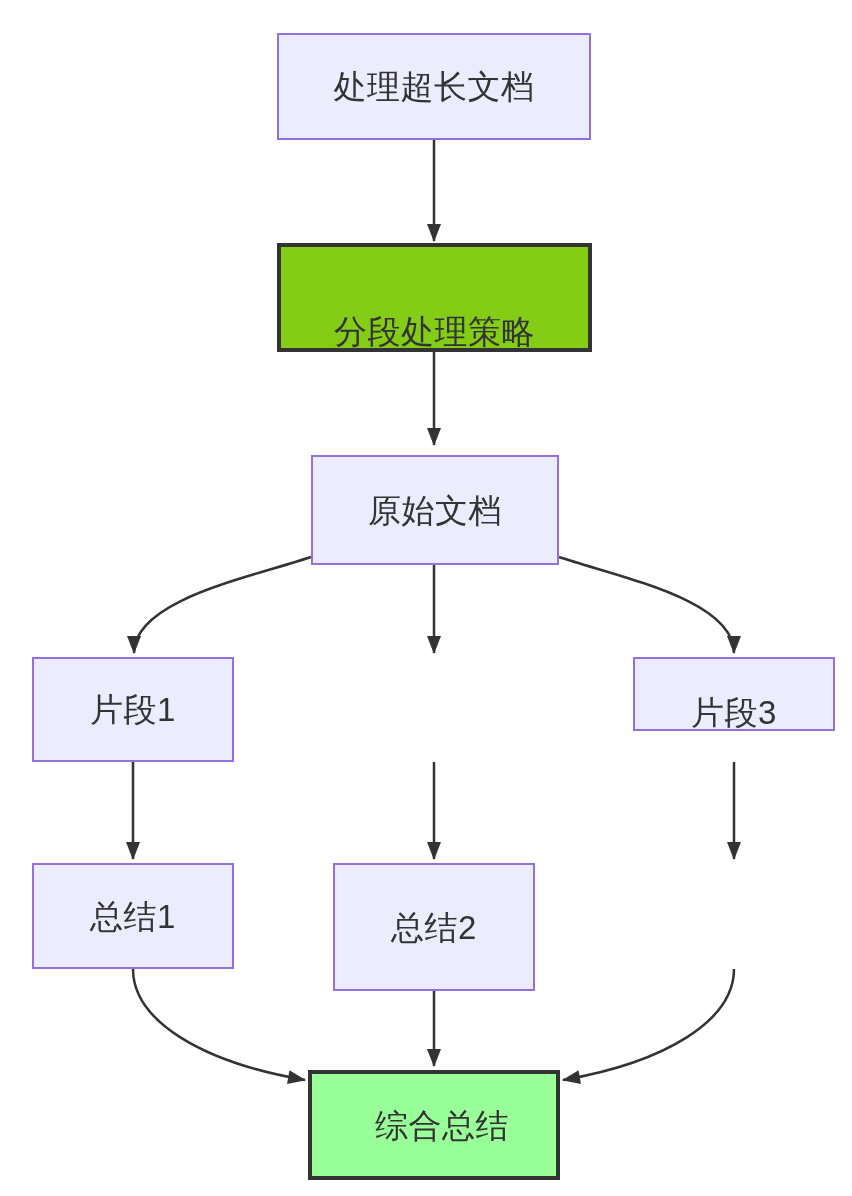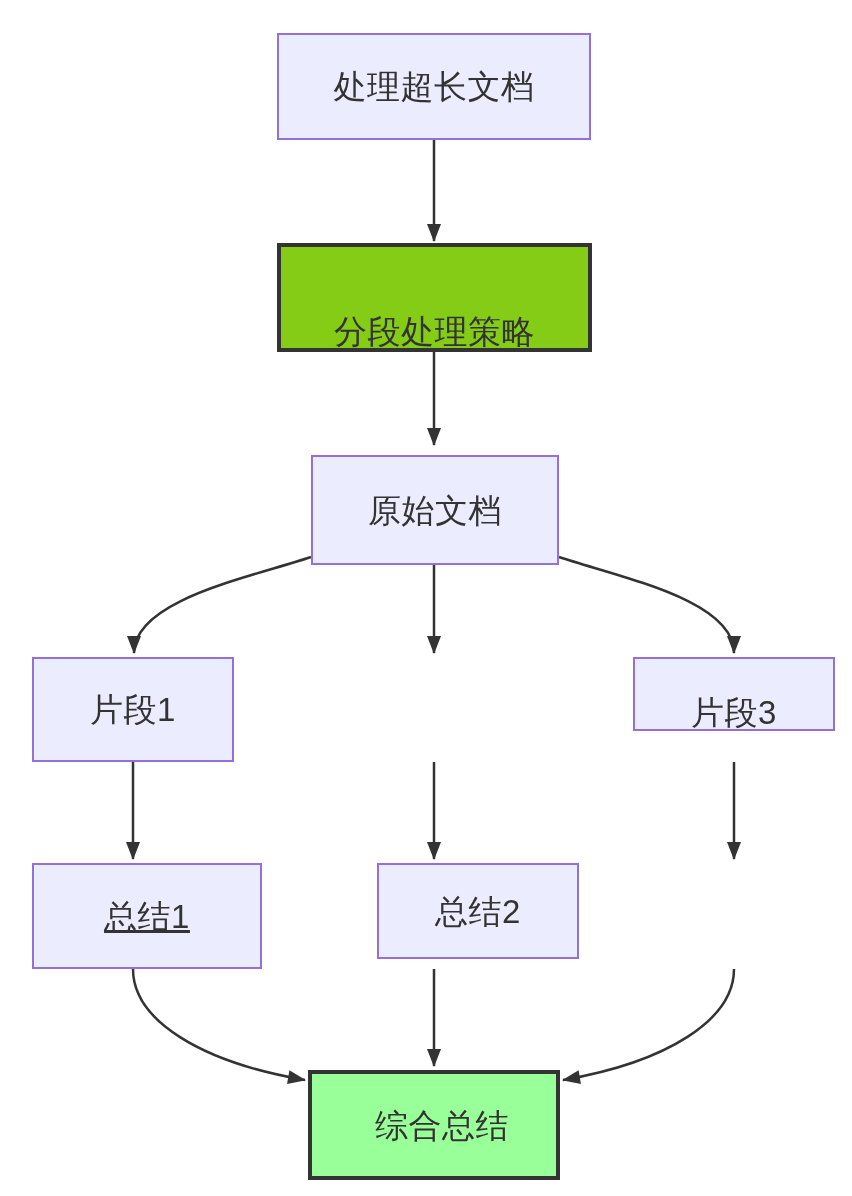--- a/index.html
+++ b/index.html
@@ -67,25 +67,25 @@
 
   <div class="node" style="left:32px; top:657px; width:202px; height:105px;justify-content:center;">
     <span>片段1</span>
   </div>
 
 
   <div class="node" style="left:633px; top:657px; width:202px; height:74px;align-items:flex-end;">
     <span>片段3</span>
   </div>
 
-  <div class="node" style="left:32px; top:863px; width:230px; height:106px;text-decoration:underline;">
+  <div class="node" style="left:32px; top:863px; width:202px; height:106px;">
     <span>总结1</span>
   </div>
 
-  <div class="node" style="left:333px; top:863px; width:202px; height:96px;margin-left:44px;">
+  <div class="node" style="left:333px; top:863px; width:202px; height:128px;">
     <span>总结2</span>
   </div>
 
 
   <div class="node success" style="left:308px; top:1070px; width:252px; height:110px;">
     <span>综合总结</span>
   </div>
 
 </div>
 

